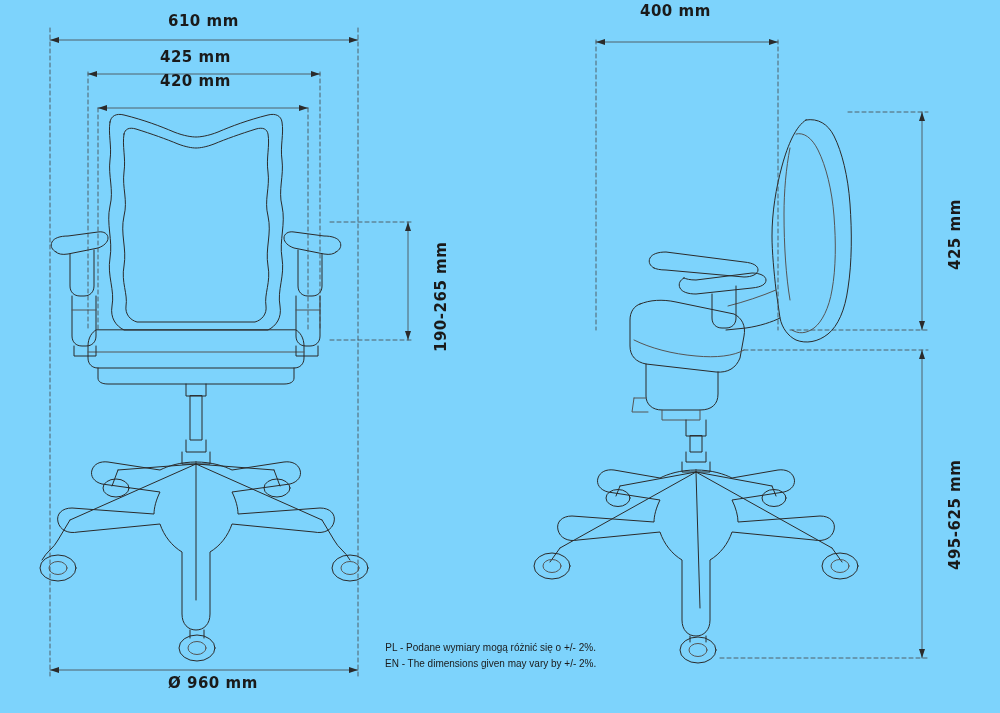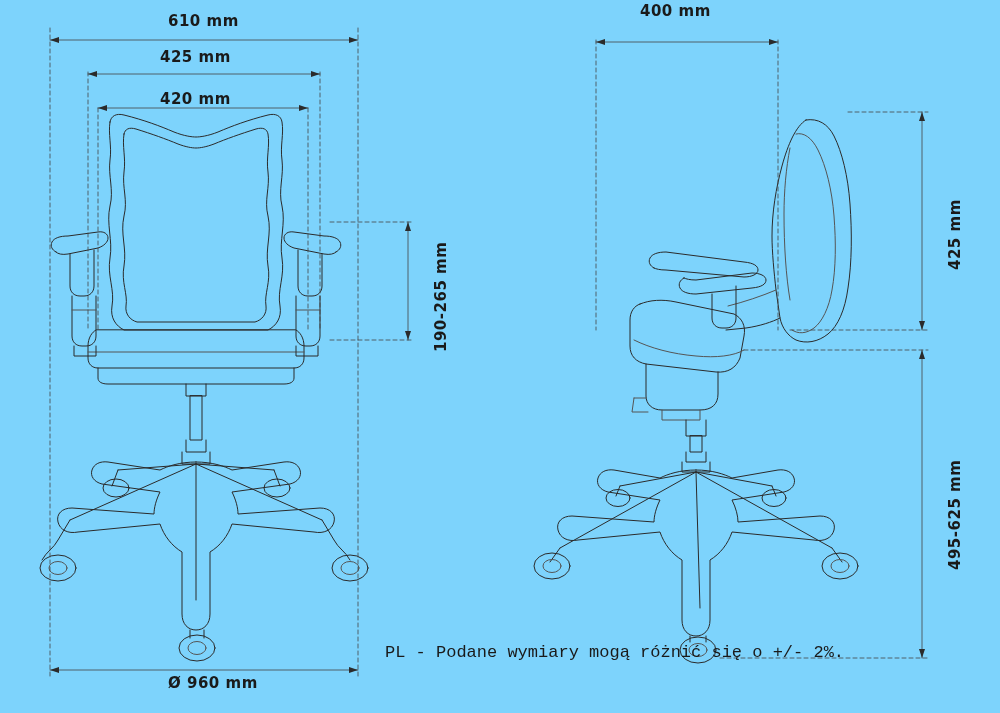--- a/index.html
+++ b/index.html
@@ -33,22 +33,22 @@
     letter-spacing: 0.5px;
     white-space: nowrap;
   }
   .dimlabel.vert {
     transform-origin: 0 0;
   }
   .notes {
     position: absolute;
     left: 385px;
     top: 640px;
-    font-family: Liberation Mono, monospace;
-    font-size: 17px;
+    font-family: Liberation Sans, sans-serif;
+    font-size: 10px;
     color: #1a1a1a;
     line-height: 1.55;
     white-space: nowrap;
     text-align: center;
   }
   .notes div { white-space: nowrap; }
 </style>
 </head>
 <body>
 
@@ -354,29 +354,30 @@
         <path d="M922,658 l-3,-9 h6 z" fill="#2b2b2b" stroke="none"></path>
       </g>
 
     </g>
   </svg>
 
   <div class="dimlabel" style="left:168px; top:12px;">610 mm</div>
 
   <div class="dimlabel" style="left:160px; top:48px;">425 mm</div>
 
-  <div class="dimlabel" style="left:160px; top:90px;">420 mm</div>
+  <div class="dimlabel" style="left:160px; top:72px;">420 mm</div>
 
   <div class="dimlabel vert" style="left:432px; top:352px; transform: rotate(-90deg);">190-265 mm</div>
 
   <div class="dimlabel" style="left:168px; top:674px;">Ø 960 mm</div>
 
   <div class="dimlabel" style="left:640px; top:2px;">400 mm</div>
 
   <div class="dimlabel vert" style="left:946px; top:270px; transform: rotate(-90deg);">425 mm</div>
 
   <div class="dimlabel vert" style="left:946px; top:570px; transform: rotate(-90deg);">495-625 mm</div>
 
   <div class="notes">
     <div>PL - Podane wymiary mogą różnić się o +/- 2%.</div>
+    <div>EN - The dimensions given may vary by +/- 2%.</div>
   </div>
 
 </div>
 
 </body></html>

